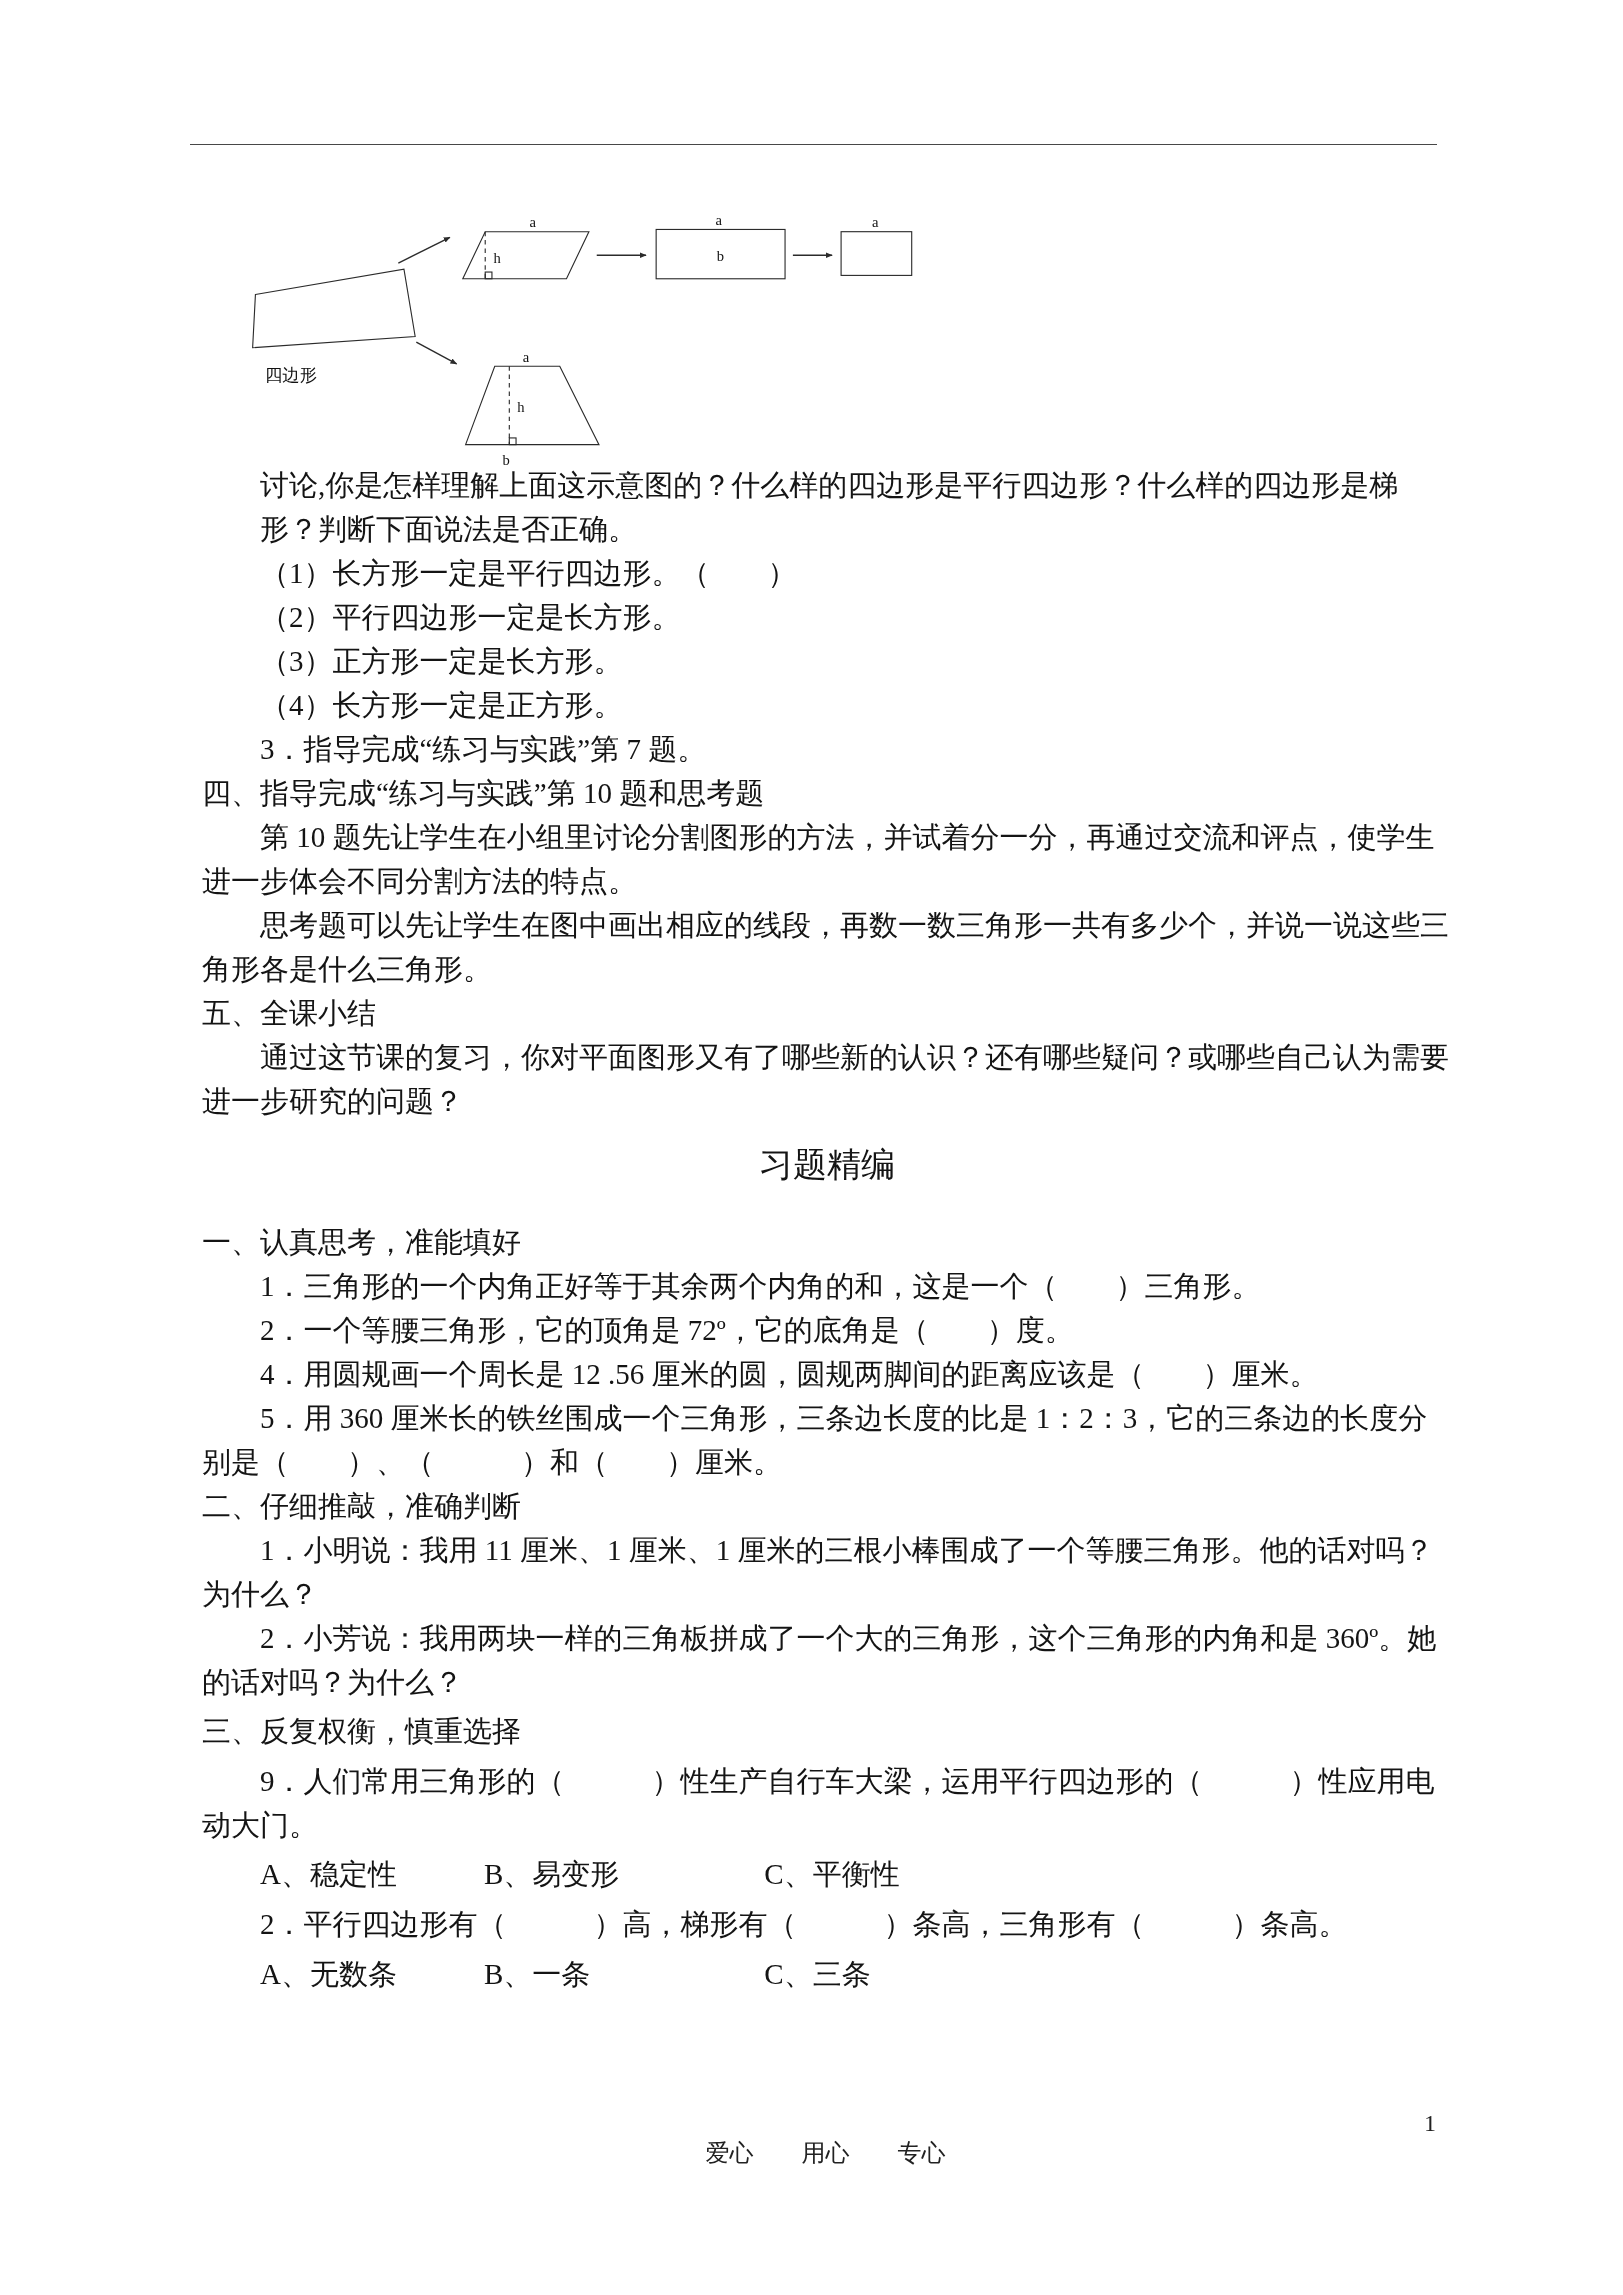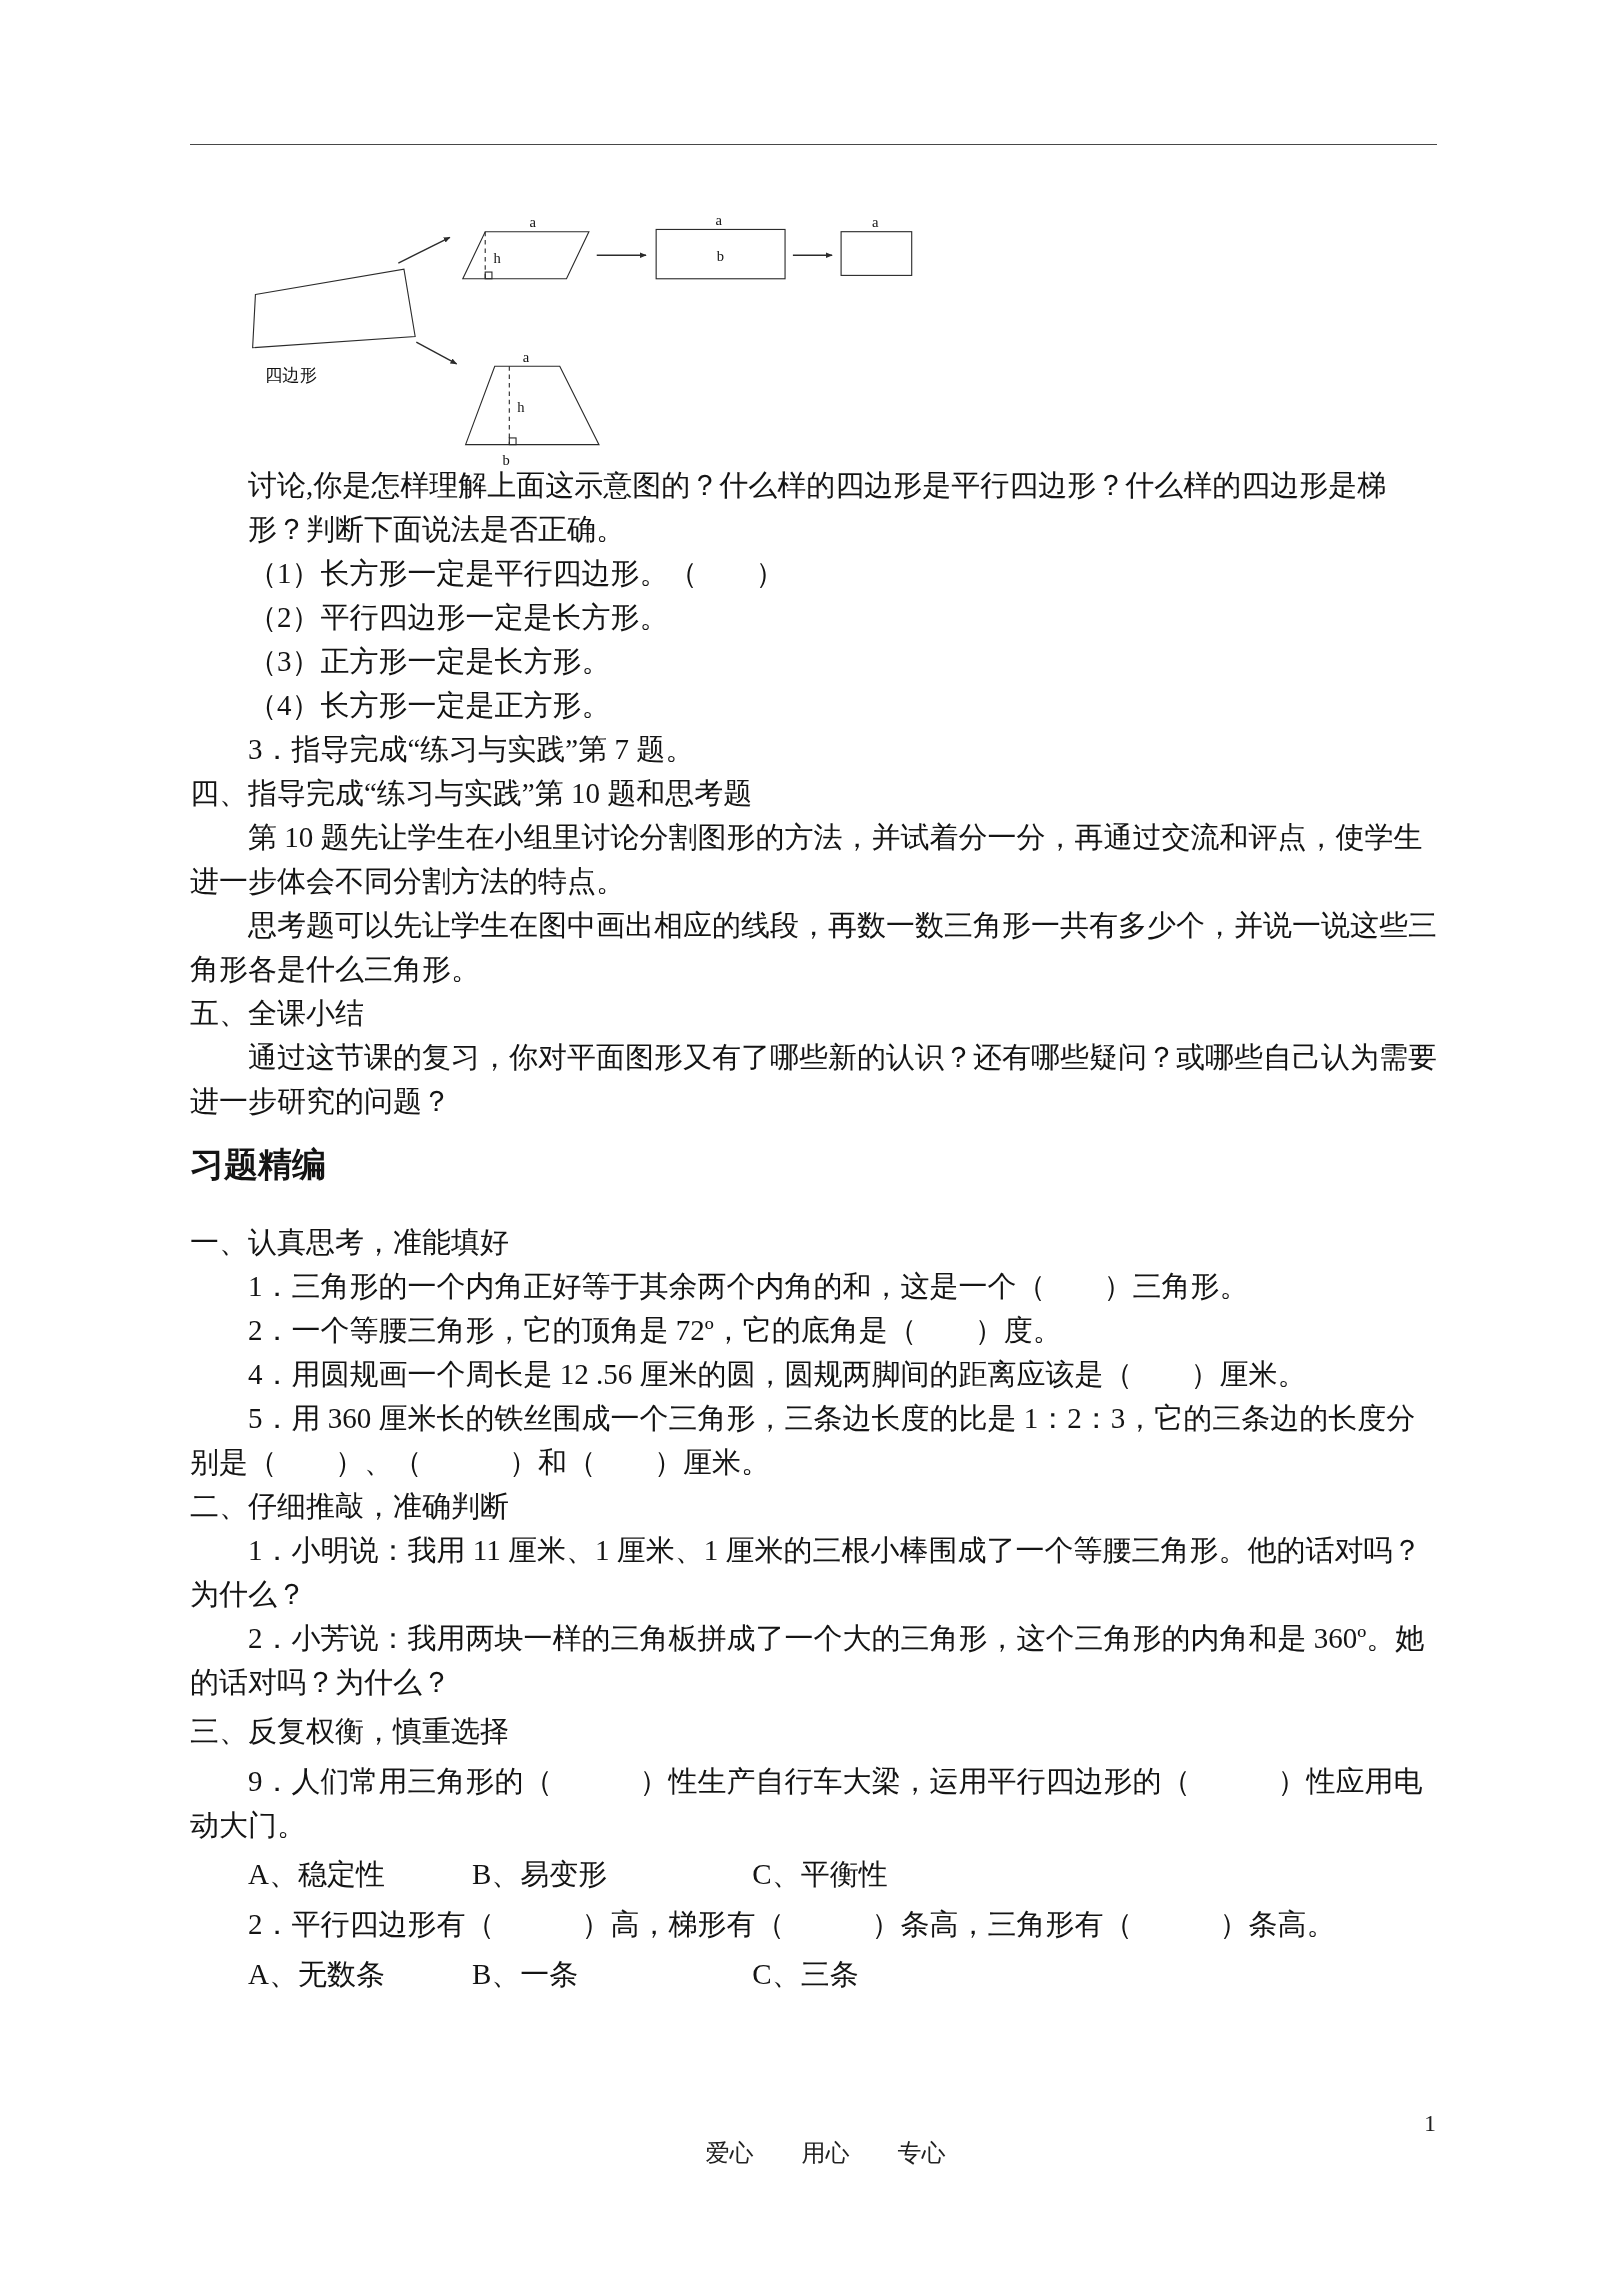--- a/index.html
+++ b/index.html
@@ -14,26 +14,26 @@
   .top-rule { position:absolute; left:190px; top:144px; width:1247px; border-top:1.7px solid #474747; }
 
   .diagram { position:absolute; left:230px; top:216px; }
   .diagram svg { display:block; }
   .dg-shape { fill:none; stroke:#2b2b2b; stroke-width:2; }
   .dg-dash  { fill:none; stroke:#2b2b2b; stroke-width:2; stroke-dasharray:8 7; }
   .dg-arrow { fill:none; stroke:#2b2b2b; stroke-width:2.5; }
   .dg-label { font-family:"Liberation Serif","DejaVu Serif",serif; font-size:26px; fill:#111; }
   .dg-cnlabel { font-family:"Liberation Serif","DejaVu Serif",serif; font-size:31px; fill:#111; }
 
-  .content { position:absolute; left:190px; top:463px; width:1250px; }
+  .content { position:absolute; left:202px; top:463px; width:1250px; }
   .blk { font-size:29px; line-height:44px; white-space:pre-wrap; }
   .ind-first { text-indent:58px; }
   .ind-all { padding-left:58px; }
   .hdr { font-weight:normal; }
-  .title { font-size:34px; font-weight:bold; line-height:63px; margin:10px 0 23.6px; white-space:pre-wrap; }
+  .title { font-size:34px; font-weight:normal; text-align:center; line-height:63px; margin:10px 0 23.6px; white-space:pre-wrap; }
   .sp { margin-top:5.6px; }
 
   .footer { position:absolute; left:191px; right:187px; bottom:72px; font-size:24px; color:#222; text-align:center; white-space:pre-wrap; }
   .pagenum { position:absolute; right:0; top:0; }
 </style>
 </head>
 <body>
 
 <div class="page">
 

